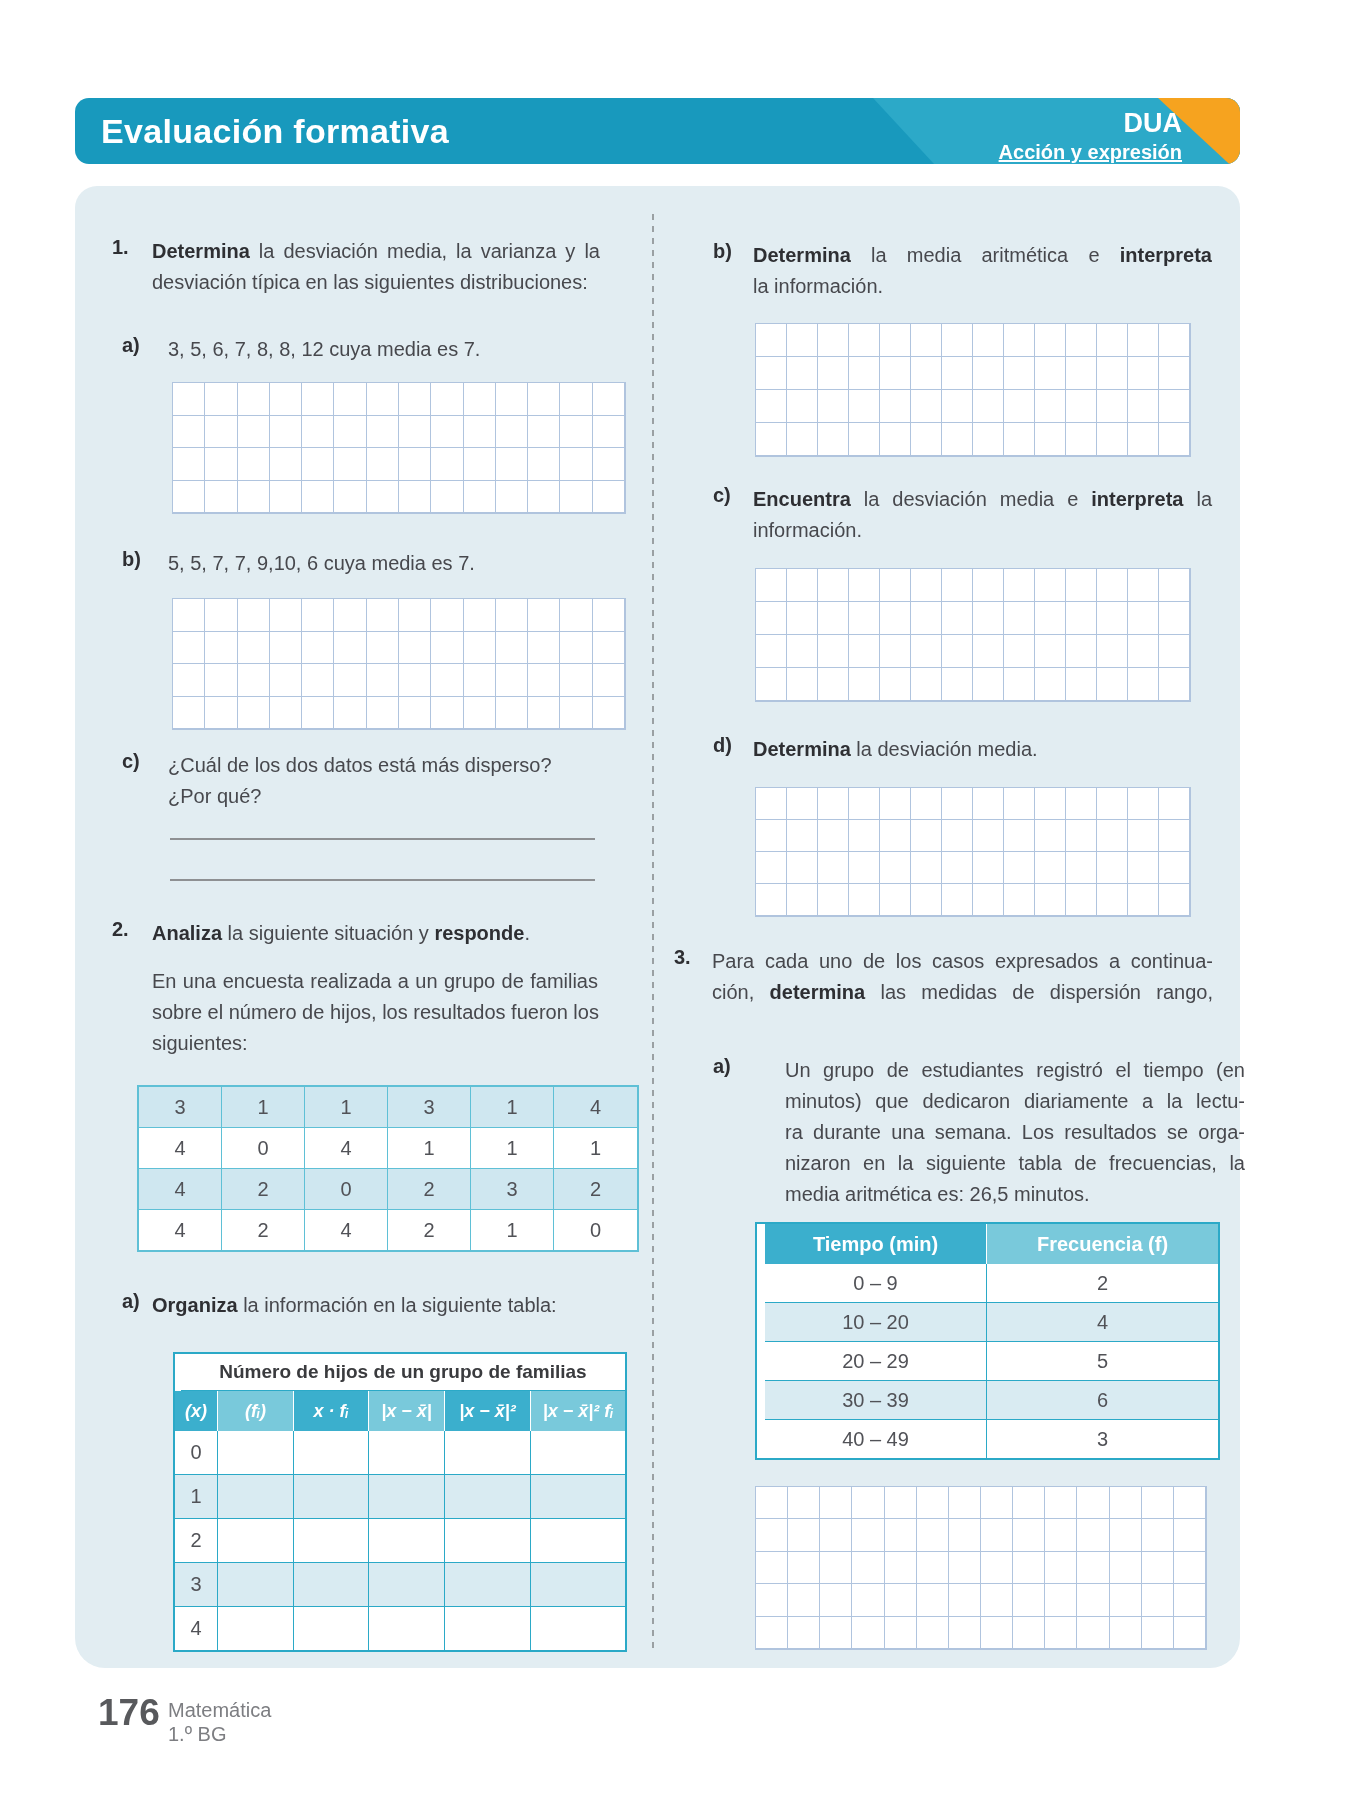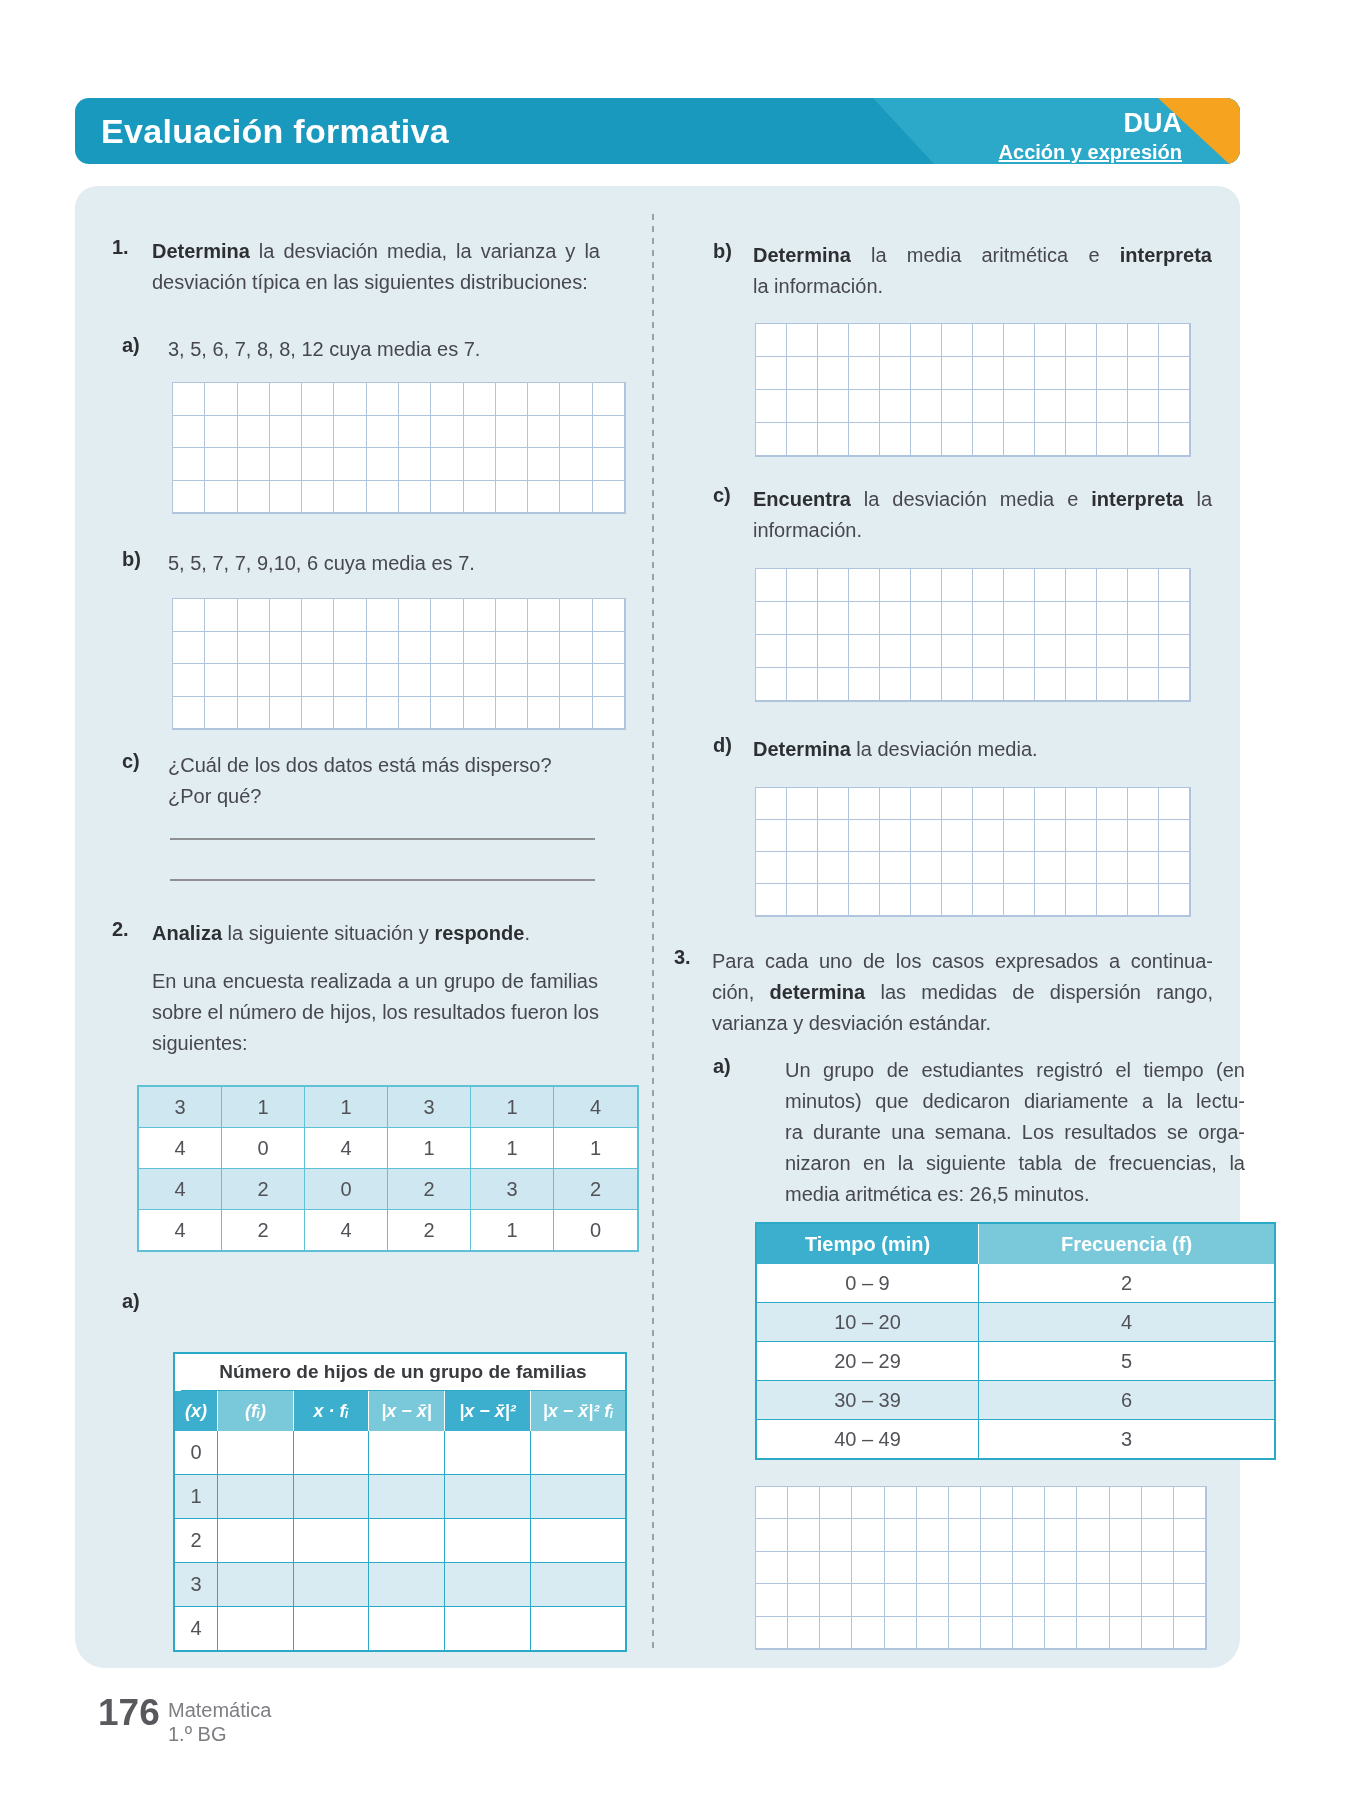--- a/index.html
+++ b/index.html
@@ -59,21 +59,21 @@
   #hijos-head .hcell:nth-child(even){background:#79c9db;}
   #hijos-body .trow{display:grid;grid-template-columns:43px 76px 75px 76px 86px 1fr;height:43px;
         border-bottom:1px solid #2ba9c7;}
   #hijos-body .trow:last-child{border-bottom:none;}
   #hijos-body .trow:nth-child(even){background:#d9ebf2;}
   #hijos-body .tcell{border-right:1px solid #2ba9c7;display:flex;align-items:center;justify-content:center;
         font-size:20px;color:#515257;}
   #hijos-body .tcell:last-child{border-right:none;}
 
   
-  #tiempo{left:755px;top:1222px;width:521px;border:2px solid #2ba9c7;background:#ffffff;box-sizing:border-box;}
+  #tiempo{left:755px;top:1222px;width:465px;border:2px solid #2ba9c7;background:#ffffff;box-sizing:border-box;padding-left:8px;}
   #tiempo-head{display:grid;grid-template-columns:222px 1fr;height:40px;}
   #tiempo-head .hcell{display:flex;align-items:center;justify-content:center;color:#ffffff;
         font-size:20px;font-weight:bold;border-right:1px solid #ffffff;}
   #tiempo-head .hcell:last-child{border-right:none;text-align:center;}
   #tiempo-head .hcell:nth-child(1){background:#3bafcd;}
   #tiempo-head .hcell:nth-child(2){background:#79c9db;}
   #tiempo-body .trow{display:grid;grid-template-columns:222px 1fr;height:38px;border-bottom:1px solid #2ba9c7;}
   #tiempo-body .trow:last-child{border-bottom:none;}
   #tiempo-body .trow:nth-child(even){background:#d9ebf2;}
   #tiempo-body .tcell{border-right:1px solid #2ba9c7;display:flex;align-items:center;justify-content:center;
@@ -278,20 +278,21 @@
         <div class="tcell">4</div>
         <div class="tcell">2</div>
         <div class="tcell">4</div>
         <div class="tcell">2</div>
         <div class="tcell">1</div>
         <div class="tcell">0</div>
       </div>
     </div>
 
   <div class="abs sublabel" style="left:122px;top:1290px;">a)</div>
+  <div class="abs plain" style="left:152px;top:1290px;"><span class="b">Organiza</span><span> la información en la siguiente tabla:</span></div>
 
   <div id="hijos" class="abs">
     <div id="hijos-title">Número de hijos de un grupo de familias</div>
     <div id="hijos-head" class="hijos-cols">
       <div class="hcell">(x)</div>
       <div class="hcell">(fᵢ)</div>
       <div class="hcell">x · fᵢ</div>
       <div class="hcell">|x − x̄|</div>
       <div class="hcell">|x − x̄|²</div>
       <div class="hcell">|x − x̄|² fᵢ</div>
@@ -528,21 +529,20 @@
       <div class="gcell"></div>
       <div class="gcell"></div>
       <div class="gcell"></div>
       <div class="gcell"></div>
     </div>
 
   <div class="abs qnum" style="left:674px;top:946px;">3.</div>
   <div class="abs" style="left:712px;top:946px;width:501px;">
     <div class="line"><span>Para cada uno de los casos expresados a continua-</span></div>
     <div class="line"><span>ción, </span><span class="b">determina</span><span> las medidas de dispersión rango,</span></div>
-    <div class="line last"><span>varianza y desviación estándar.</span></div>
   </div>
 
   <div class="abs sublabel" style="left:713px;top:1055px;">a)</div>
   <div class="abs" style="left:753px;top:1055px;width:460px;margin-left:32px;">
     <div class="line">Un grupo de estudiantes registró el tiempo (en</div>
     <div class="line">minutos) que dedicaron diariamente a la lectu-</div>
     <div class="line">ra durante una semana. Los resultados se orga-</div>
     <div class="line">nizaron en la siguiente tabla de frecuencias, la</div>
     <div class="line last">media aritmética es: 26,5 minutos.</div>
   </div>

